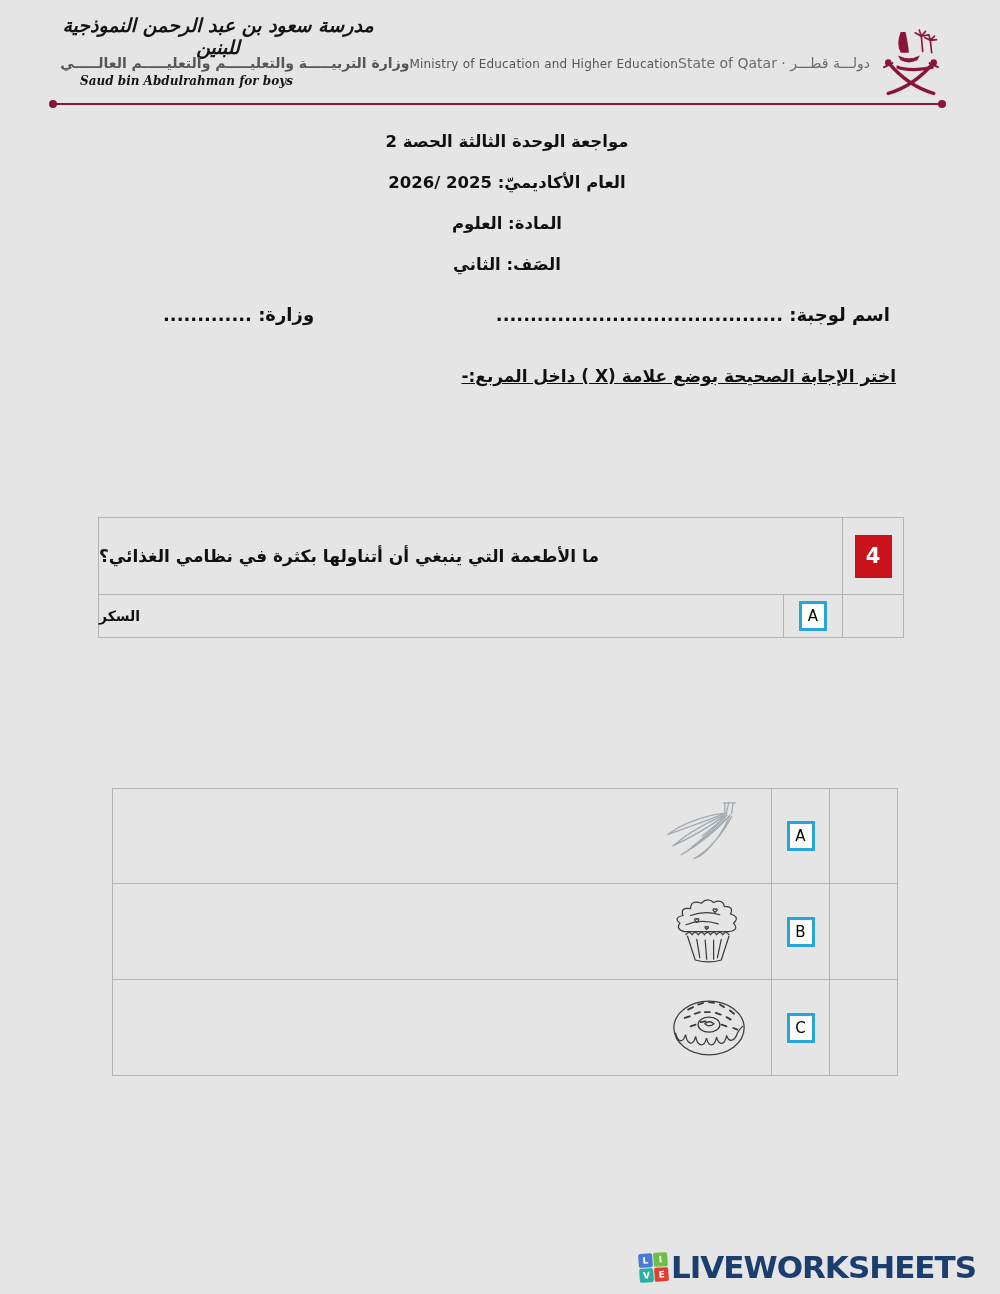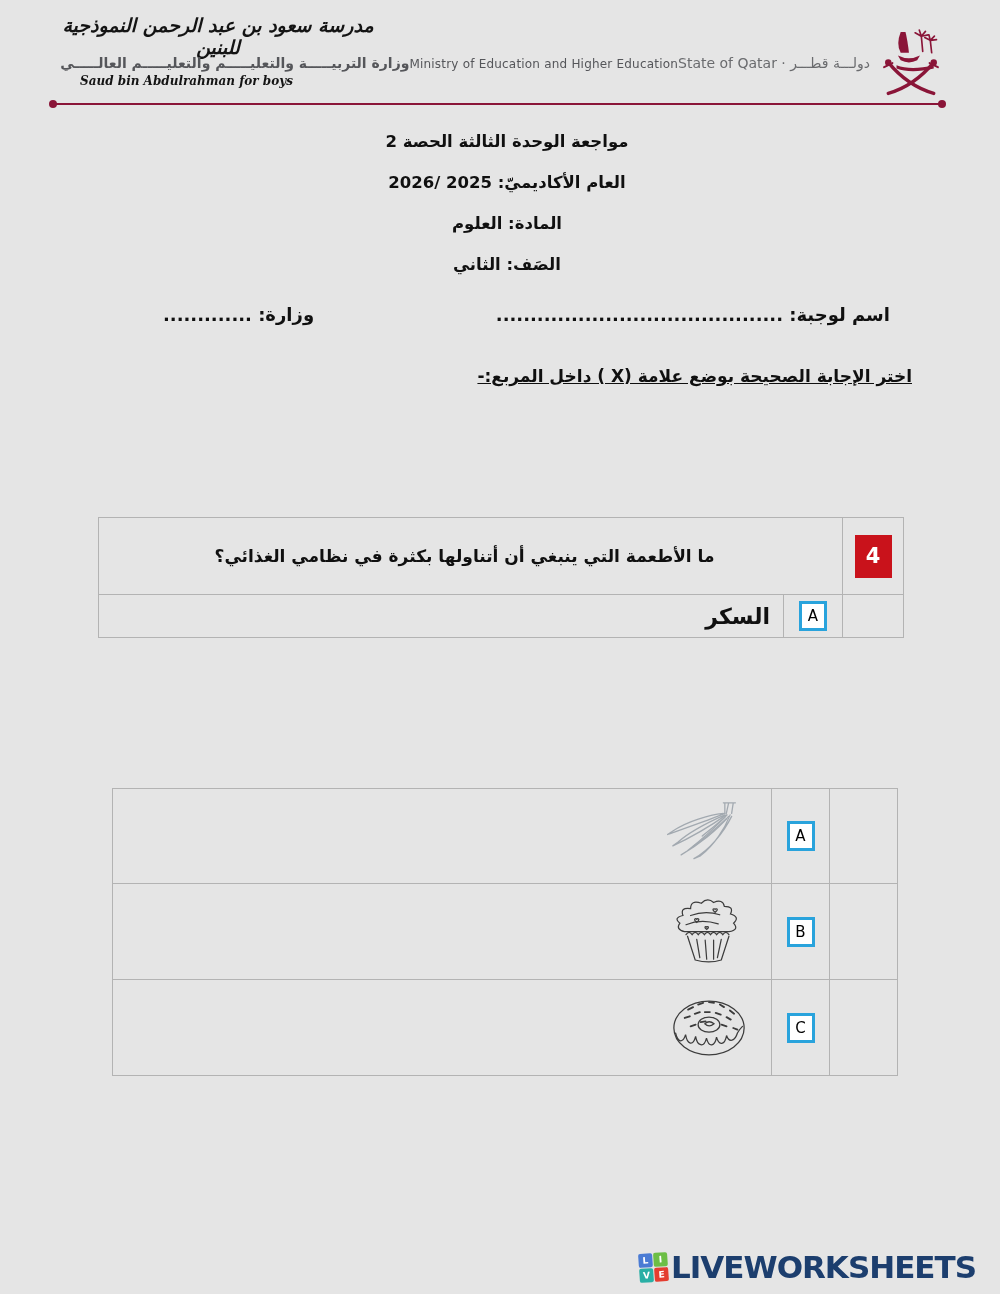--- a/index.html
+++ b/index.html
@@ -22,31 +22,31 @@
   .rule::before,.rule::after{content:"";position:absolute;top:-3px;width:8px;height:8px;border-radius:50%;background:#8A1538;}
   .rule::before{left:-4px;} .rule::after{right:-4px;}
   
   .info-block{position:absolute;top:121px;left:0;width:1014px;text-align:center;direction:rtl;
     font-weight:bold;font-size:16.5px;color:#101010;}
   .info-block div{line-height:41px;}
   
   .student-line{position:absolute;top:304px;right:110px;left:163px;direction:rtl;
     display:flex;justify-content:space-between;font-weight:bold;font-size:18px;color:#101010;}
   
-  .instruction{position:absolute;top:366px;right:88px;direction:rtl;font-weight:bold;
+  .instruction{position:absolute;top:366px;right:104px;direction:rtl;font-weight:bold;
     font-size:17px;text-decoration:underline;color:#101010;}
   
   table.qtable{position:absolute;border-collapse:collapse;table-layout:fixed;}
   table.qtable td{border:1px solid #b3b3b3;padding:0;vertical-align:middle;}
   .q4{left:98px;top:517px;width:805px;}
   .q5{left:112px;top:788px;width:785px;}
-  .q-head{direction:rtl;text-align:center;padding-right:12px !important;
+  .q-head{direction:rtl;text-align:left;padding-right:12px !important;
     font-weight:bold;font-size:17px;color:#101010;}
-  .opt-text{direction:rtl;text-align:right;padding-right:13px !important;
-    font-weight:bold;font-size:22px;color:#101010;}
+  .opt-text{direction:rtl;text-align:left;padding-right:13px !important;
+    font-weight:bold;font-size:14px;color:#101010;}
   .badge{width:37px;height:43px;margin:0 auto;background:#C9121B;color:#fff;
     display:flex;align-items:center;justify-content:center;
     font-size:21px;font-weight:bold;font-family:"DejaVu Sans",sans-serif;}
   .checkbox{width:22px;height:24px;margin:0 auto;border:3px solid #29A3DC;background:#fff;
     display:flex;align-items:center;justify-content:center;cursor:pointer;
     font-size:15px;color:#000;font-family:"DejaVu Sans",sans-serif;}
   .img-cell{text-align:right;padding-right:16px !important;}
   .img-cell svg{vertical-align:middle;}
   
   .brand{position:absolute;top:1249px;right:24px;display:flex;align-items:center;gap:3px;}

